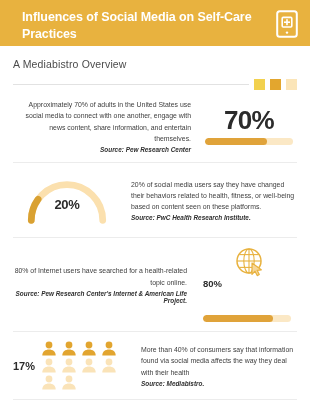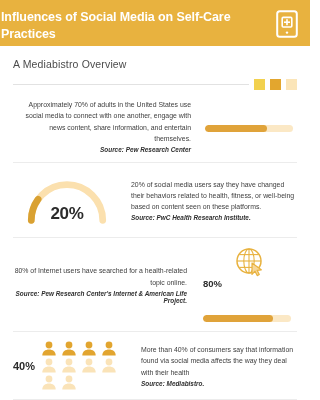--- a/index.html
+++ b/index.html
@@ -21,21 +21,21 @@
     height: 400px;
     position: relative;
     background: #ffffff;
     display: flex;
     flex-direction: column;
   }
 
   
   .header {
     background: #e8b23f;
-    padding: 9px 12px 10px 1px;
+    padding: 9px 12px 10px 22px;
     display: flex;
     align-items: flex-start;
     justify-content: space-between;
     min-height: 45px;
   }
   .header-title {
     color: #ffffff;
     font-size: 12.5px;
     font-weight: bold;
     line-height: 1.32;
@@ -149,23 +149,23 @@
     flex: 0 0 108px;
     position: relative;
     height: 56px;
     display: flex;
     align-items: flex-end;
     justify-content: center;
   }
   .gauge-label {
     position: absolute;
     left: 0; right: 0;
-    bottom: 4px;
+    bottom: 16px;
     text-align: center;
-    font-size: 17px;
+    font-size: 13px;
     font-weight: bold;
     color: #2b2b2b;
     letter-spacing: -0.3px;
   }
   .s2-text { flex: 1 1 auto; }
 
   
   .s3-text { flex: 1 1 auto; }
   .s3-viz {
     flex: 0 0 100px;
@@ -238,20 +238,21 @@
   </div>
 
   <div class="sections">
 
     <div class="section">
       <div class="s1-text">
         <div class="txt right">Approximately 70% of adults in the United States use social media to connect with one another, engage with news content, share information, and entertain themselves.</div>
         <span class="src" style="text-align:right">Source: Pew Research Center</span>
       </div>
       <div class="s1-viz">
+        <div class="bignum">70%</div>
         <div class="bar">
           <div class="bar-fill" id="bar-70" style="width: 70%;"></div>
         </div>
       </div>
     </div>
 
     <div class="section">
       <div class="s2-viz">
         <svg viewBox="0 0 108 58" width="108" height="56" aria-hidden="true">
           <path d="M 17 50 A 37 37 0 0 1 91 50" fill="none" stroke="#fbe0ae" stroke-width="7" stroke-linecap="round"></path>
@@ -284,21 +285,21 @@
         </div>
         <div class="smallnum">80%</div>
         <div class="bar">
           <div class="bar-fill" id="bar-80" style="width: 80%;"></div>
         </div>
       </div>
     </div>
 
     <div class="section">
       <div class="s4-viz">
-        <div class="pic-num">40%</div>
+        <div class="pic-num">17%</div>
         <div class="pic-grid" id="pictogram">
             <div class="person">
               <svg viewBox="0 0 16 15" width="16" height="15" aria-hidden="true">
                 <circle cx="8" cy="4" r="3.4" fill="#e2a52f"></circle>
                 <path d="M 1.3 14.6 C 1.3 10.6 4.3 8.6 8 8.6 C 11.7 8.6 14.7 10.6 14.7 14.6 Z" fill="#e2a52f"></path>
               </svg>
             </div>
             <div class="person">
               <svg viewBox="0 0 16 15" width="16" height="15" aria-hidden="true">
                 <circle cx="8" cy="4" r="3.4" fill="#e2a52f"></circle>

